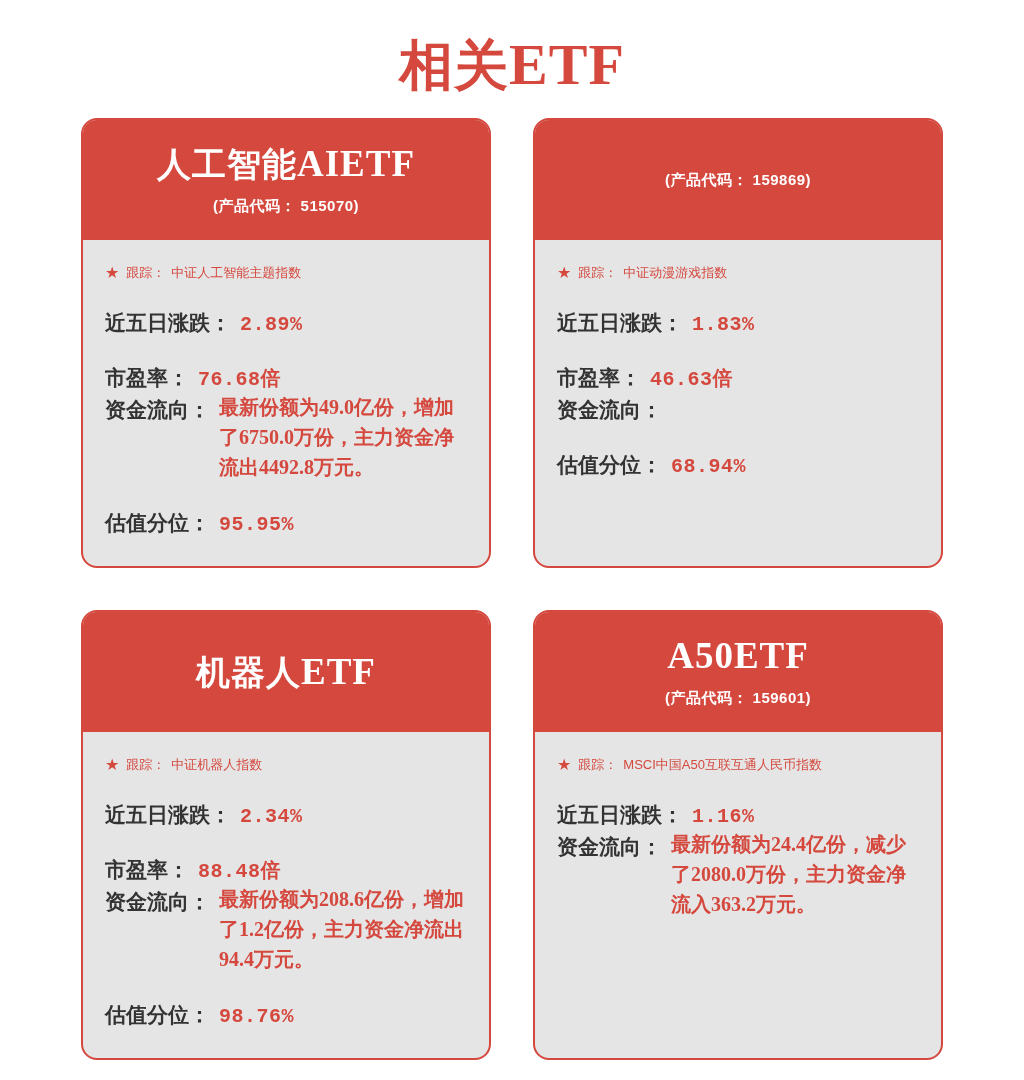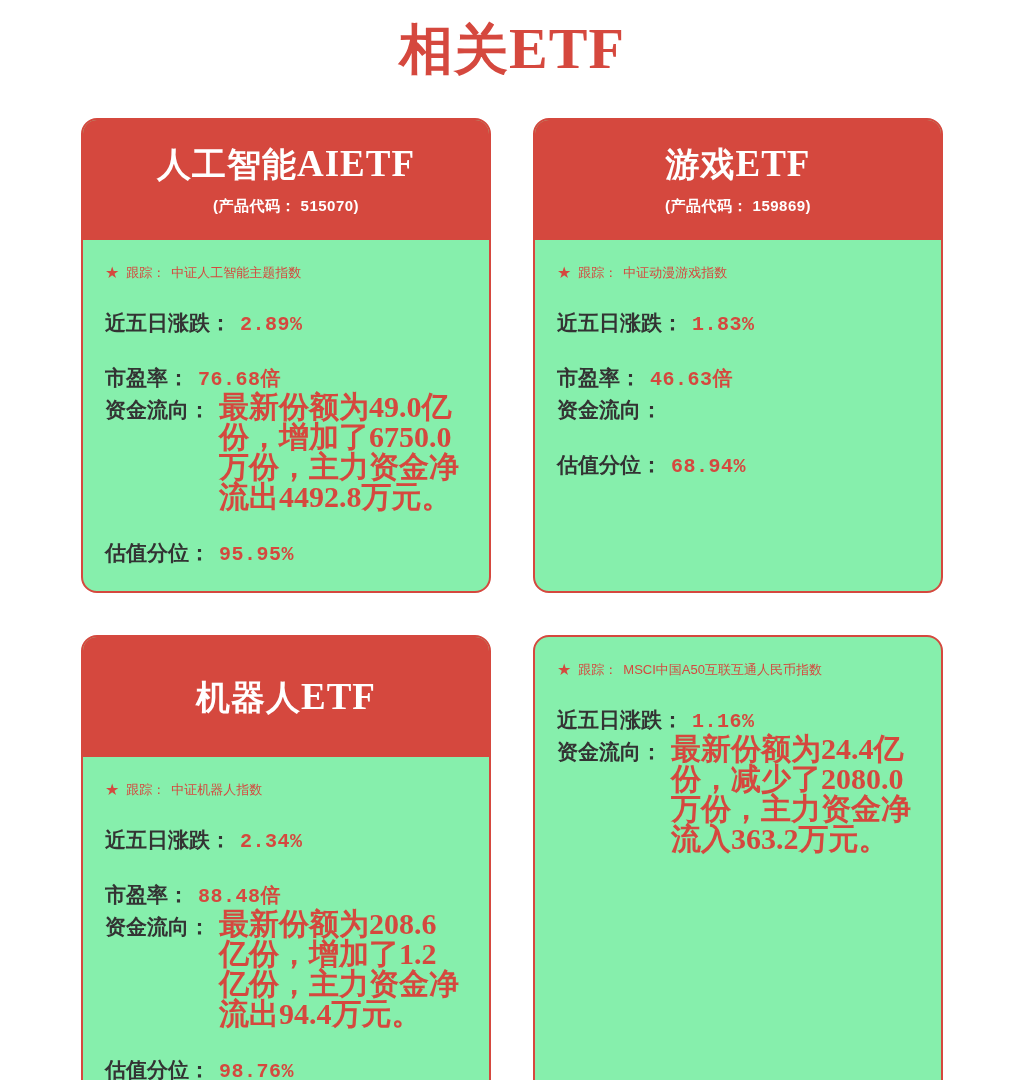--- a/index.html
+++ b/index.html
@@ -8,21 +8,21 @@
     width: 1024px; height: 1080px;
     margin: 0 auto;
     font-family: "Liberation Sans", "DejaVu Sans", sans-serif;
     overflow: hidden;
   }
   .page { width: 1024px; height: 1080px; background: #ffffff; }
 
   
   .page-title {
     text-align: center;
-    padding-top: 16px;
+    padding-top: 32px;
     height: 118px;
     color: #d5483e;
     font-weight: 800;
     font-size: 54px;
     letter-spacing: 1px;
     line-height: 1.15;
   }
   .page-title .latin {
     font-family: "Liberation Serif", "DejaVu Serif", serif;
     font-weight: 700;
@@ -36,21 +36,21 @@
     display: grid;
     grid-template-columns: 410px 410px;
     column-gap: 42px;
     row-gap: 42px;
     align-items: stretch;
   }
   .card {
     border: 2px solid #d5483e;
     border-radius: 16px;
     overflow: hidden;
-    background: #86efac;
+    background: #e5e5e5;
     min-height: 450px;
     display: flex;
     flex-direction: column;
   }
   .card-header {
     background: #d5483e;
     color: #ffffff;
     text-align: center;
     height: 120px;
     display: flex;
@@ -115,21 +115,21 @@
 
   
   .flow-row {
     display: flex;
     align-items: flex-start;
   }
   .flow-row .stat-label { padding-top: 4px; }
   .flow-value {
     color: #d5483e;
     font-weight: 700;
-    font-size: 30px;
+    font-size: 20px;
     line-height: 30px;
     margin-left: 9px;
     flex: 1 1 auto;
     font-family: "Liberation Serif", "DejaVu Serif", serif;
   }
 </style>
 </head>
 <body>
 
 <div class="page">
@@ -163,21 +163,20 @@
         </div>
         <div class="stat-row">
           <span class="stat-label">估值分位：</span>
           <span class="stat-value">95.95%</span>
         </div>
       </div>
     </section>
 
     <section class="card">
       <header class="card-header">
-        <h2 class="card-title"><span>游戏</span><span class="latin">ETF</span></h2>
         <div class="product-code">(产品代码： 159869)</div>
       </header>
       <div class="card-body">
         <div class="tracking-row">
           <span class="star">★</span>
           <span class="tracking-label">跟踪：</span>
           <span class="tracking-index">中证动漫游戏指数</span>
         </div>
         <div class="stat-row">
           <span class="stat-label">近五日涨跌：</span>
@@ -220,20 +219,24 @@
           <span class="flow-value">最新份额为208.6亿份，增加了1.2亿份，主力资金净流出94.4万元。</span>
         </div>
         <div class="stat-row">
           <span class="stat-label">估值分位：</span>
           <span class="stat-value">98.76%</span>
         </div>
       </div>
     </section>
 
     <section class="card">
+      <header class="card-header">
+        <h2 class="card-title"><span></span><span class="latin">A50ETF</span></h2>
+        <div class="product-code">(产品代码： 159601)</div>
+      </header>
       <div class="card-body">
         <div class="tracking-row">
           <span class="star">★</span>
           <span class="tracking-label">跟踪：</span>
           <span class="tracking-index">MSCI中国A50互联互通人民币指数</span>
         </div>
         <div class="stat-row">
           <span class="stat-label">近五日涨跌：</span>
           <span class="stat-value">1.16%</span>
         </div>

